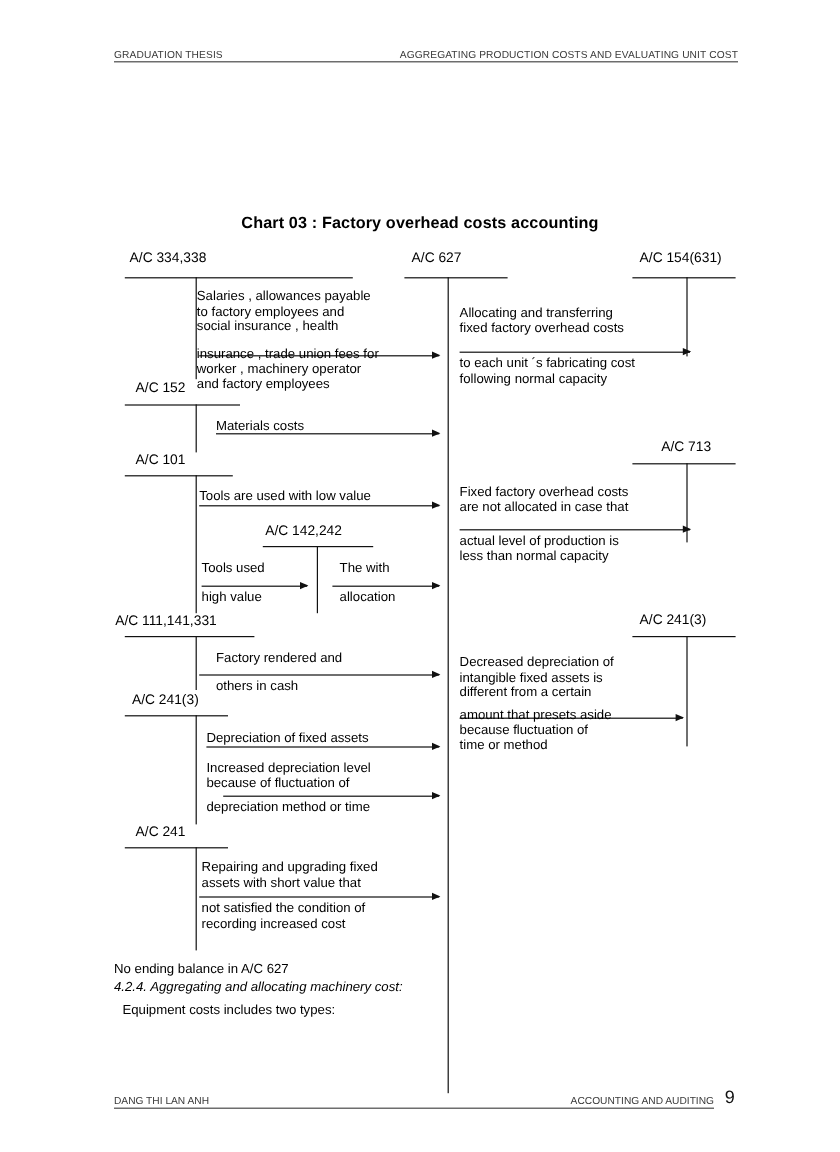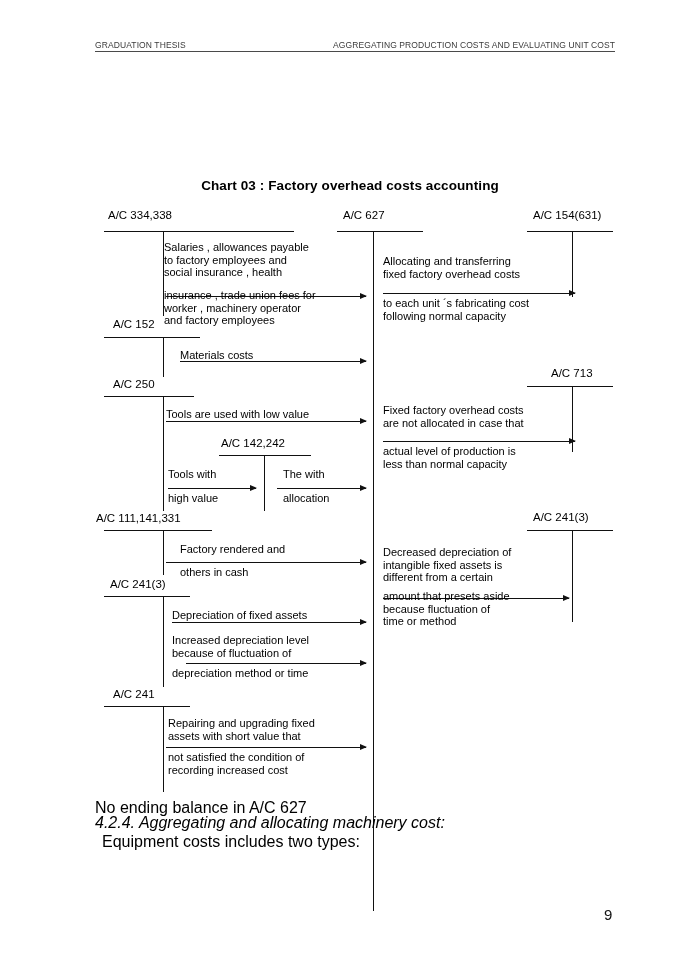--- a/index.html
+++ b/index.html
@@ -152,21 +152,21 @@
   .cap {
     position: absolute;
     font-size: 11px;
     line-height: 12.6px;
     white-space: pre-line;
   }
 
   
   .note {
     position: absolute;
-    font-size: 16px;
+    font-size: 11px;
     line-height: 14px;
     white-space: nowrap;
   }
   .note.italic { font-style: italic; }
 </style>
 </head>
 <body>
 
 <div class="page">
 
@@ -182,21 +182,21 @@
   <div class="acct-label" style="left:343px; top:209px;">A/C 627</div>
   <div class="acct-label" style="left:533px; top:209px;">A/C 154(631)</div>
 
   <div class="t-bar" style="left:104px; top:231px; width:190px;"></div>
   <div class="t-stem" style="left:163px; top:231px; height:85px;"></div>
 
   <div class="acct-label" style="left:113px; top:318px;">A/C 152</div>
   <div class="t-bar" style="left:104px; top:337px; width:96px;"></div>
   <div class="t-stem" style="left:163px; top:337px; height:40px;"></div>
 
-  <div class="acct-label" style="left:113px; top:378px;">A/C 250</div>
+  <div class="acct-label" style="left:113px; top:378px;">A/C 101</div>
   <div class="t-bar" style="left:104px; top:396px; width:90px;"></div>
   <div class="t-stem" style="left:163px; top:396px; height:115px;"></div>
 
   <div class="acct-label" style="left:221px; top:437px;">A/C 142,242</div>
   <div class="t-bar" style="left:219px; top:455px; width:92px;"></div>
   <div class="t-stem" style="left:264px; top:455px; height:56px;"></div>
 
   <div class="acct-label" style="left:96px; top:512px;text-align:center;">A/C 111,141,331</div>
   <div class="t-bar" style="left:104px; top:530px; width:108px;"></div>
   <div class="t-stem" style="left:163px; top:530px; height:45px;"></div>
@@ -230,21 +230,21 @@
   <div class="cap" style="left:164px; top:289px; width:192px;">insurance , trade union fees for
 worker , machinery operator
 and factory employees</div>
 
   <div class="cap" style="left:180px; top:349px; width:170px;">Materials costs</div>
   <div class="arrow" style="left:180px; top:361px; width:186px;"></div>
 
   <div class="cap" style="left:166px; top:408px; width:186px;">Tools are used with low value</div>
   <div class="arrow" style="left:166px; top:421px; width:200px;"></div>
 
-  <div class="cap" style="left:168px; top:468px; width:84px;">Tools with</div>
+  <div class="cap" style="left:168px; top:468px; width:84px;">Tools used</div>
   <div class="arrow" style="left:168px; top:488px; width:88px;"></div>
   <div class="cap" style="left:168px; top:492px; width:84px;">high value</div>
 
   <div class="cap" style="left:283px; top:468px; width:82px;">The with</div>
   <div class="arrow" style="left:277px; top:488px; width:89px;"></div>
   <div class="cap" style="left:283px; top:492px; width:82px;">allocation</div>
 
   <div class="cap" style="left:180px; top:543px; width:180px;">Factory rendered and</div>
   <div class="arrow" style="left:166px; top:562px; width:200px;"></div>
   <div class="cap" style="left:180px; top:566px; width:180px;">others in cash</div>
@@ -280,15 +280,20 @@
 different from a certain</div>
   <div class="arrow" style="left:383px; top:598px; width:186px;"></div>
   <div class="cap" style="left:383px; top:590px; width:185px;">amount that presets aside
 because fluctuation of
 time or method</div>
 
   <div class="note" style="left:95px; top:801px;">No ending balance in A/C 627</div>
   <div class="note italic" style="left:95px; top:816px;">4.2.4. Aggregating and allocating machinery cost:</div>
   <div class="note" style="left:102px; top:835px;">Equipment costs includes two types:</div>
 
+  <div class="run-foot">
+    <span class="rf-left">DANG THI LAN ANH</span>
+    <span class="rf-right">ACCOUNTING AND AUDITING</span>
+    <div class="rf-rule"></div>
+  </div>
   <div class="page-number">9</div>
 
 </div>
 
 </body></html>

